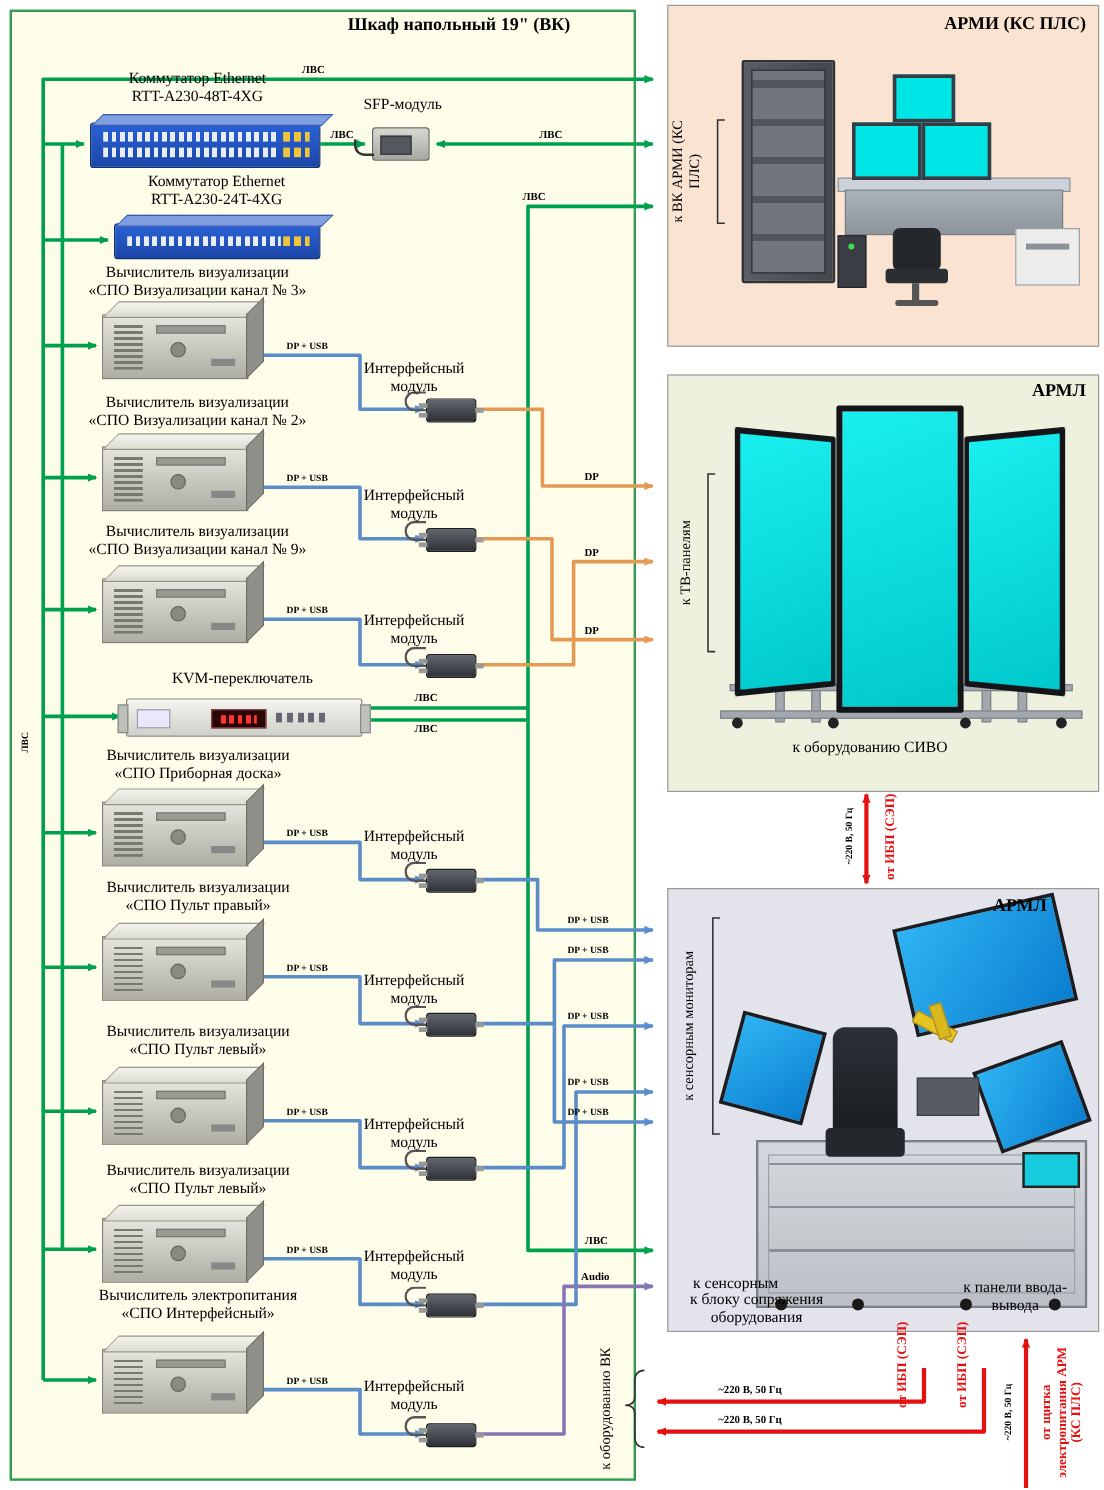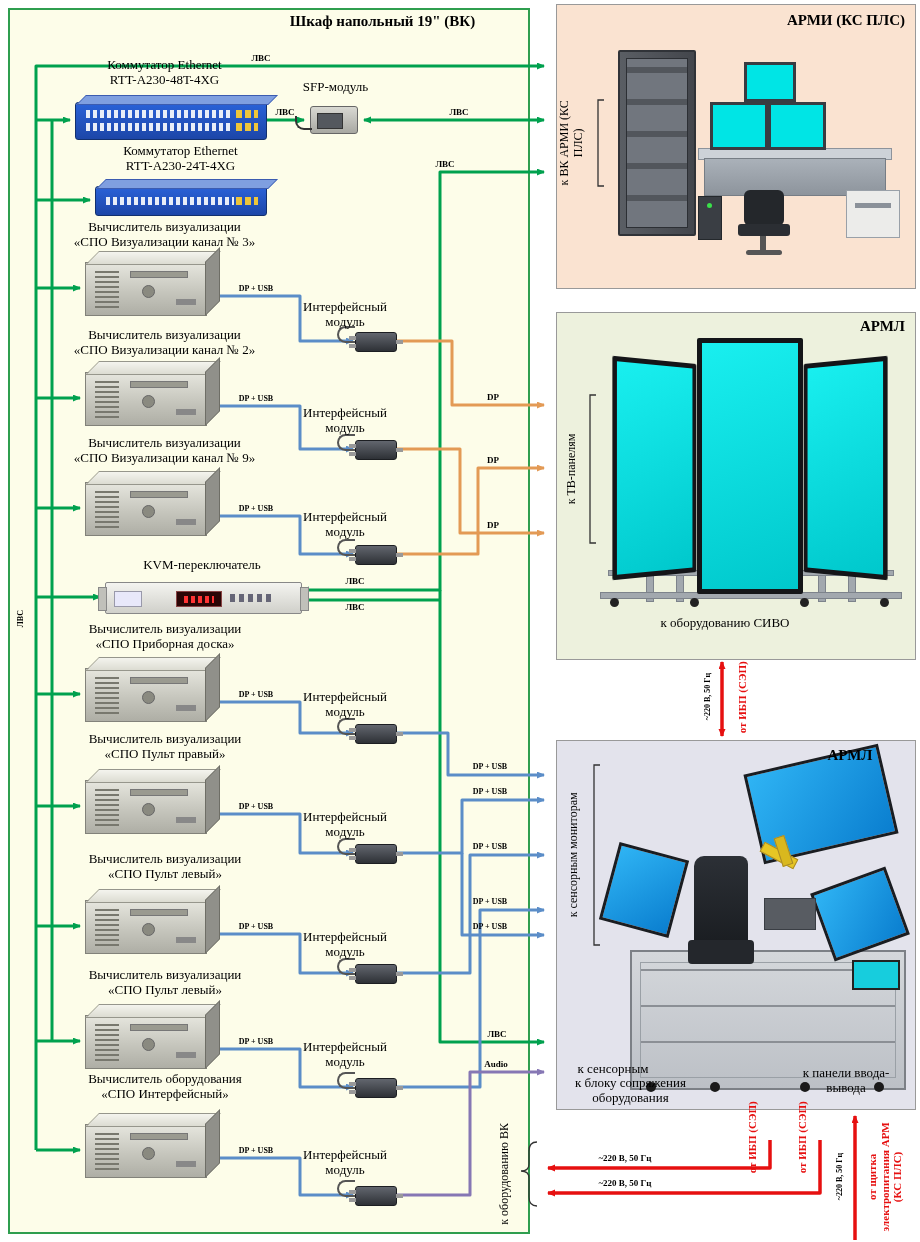--- a/index.html
+++ b/index.html
@@ -385,21 +385,21 @@
     </div>
   <div class="lbl" style="left:40px;top:852px;width:250px">
       <span>Вычислитель визуализации</span>
       <span>«СПО Пульт левый»</span>
     </div>
   <div class="lbl" style="left:40px;top:968px;width:250px">
       <span>Вычислитель визуализации</span>
       <span>«СПО Пульт левый»</span>
     </div>
   <div class="lbl" style="left:40px;top:1072px;width:250px">
-      <span>Вычислитель оборудования</span>
+      <span>Вычислитель электропитания</span>
       <span>«СПО Интерфейсный»</span>
     </div>
 
   <div class="lbl" style="left:290px;top:300px;width:110px">Интерфейсный модуль</div>
   <div class="lbl" style="left:290px;top:406px;width:110px">Интерфейсный модуль</div>
   <div class="lbl" style="left:290px;top:510px;width:110px">Интерфейсный модуль</div>
   <div class="lbl" style="left:290px;top:690px;width:110px">Интерфейсный модуль</div>
   <div class="lbl" style="left:290px;top:810px;width:110px">Интерфейсный модуль</div>
   <div class="lbl" style="left:290px;top:930px;width:110px">Интерфейсный модуль</div>
   <div class="lbl" style="left:290px;top:1040px;width:110px">Интерфейсный модуль</div>

